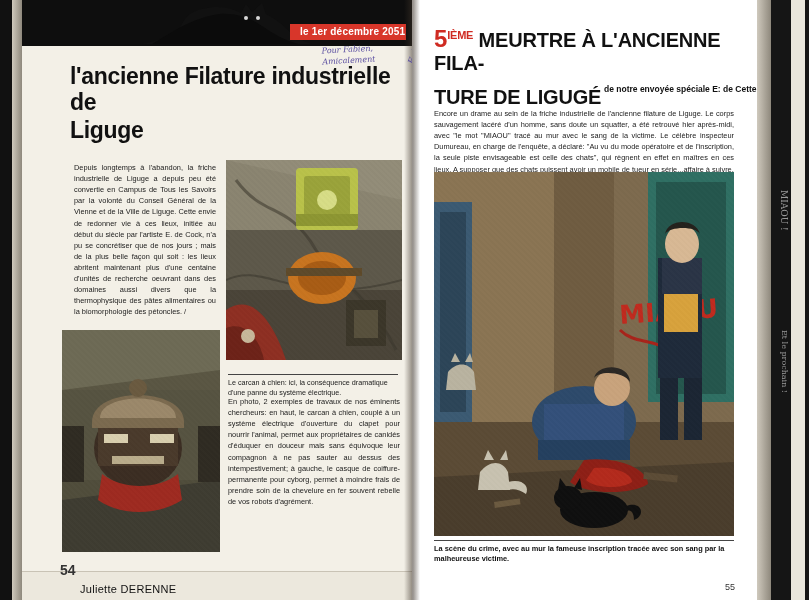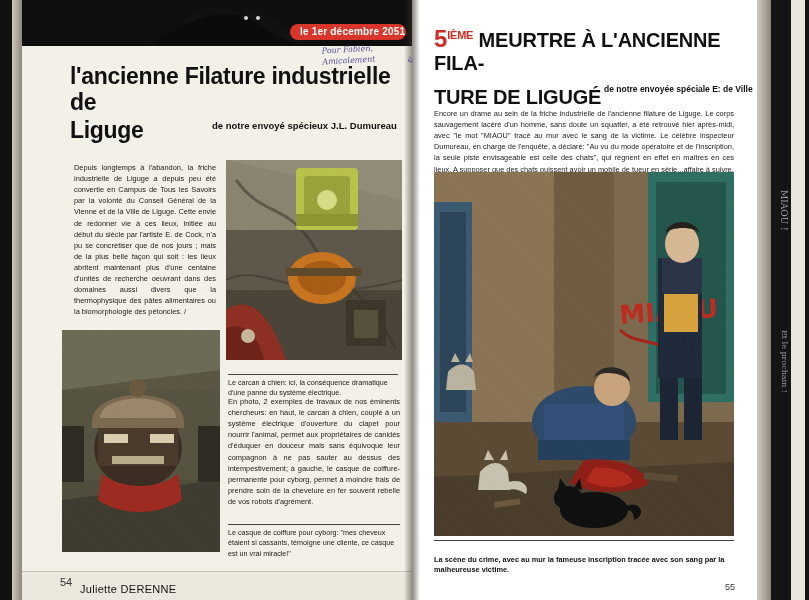--- a/index.html
+++ b/index.html
@@ -22,21 +22,21 @@
   .leaf.right{left:390px;width:345px;background:#ffffff;}
   .gutter{position:absolute;left:382px;top:0;width:16px;height:600px;
     background:linear-gradient(90deg,rgba(0,0,0,0) 0%,rgba(60,50,40,.45) 45%,rgba(60,50,40,.55) 55%,rgba(0,0,0,0) 100%);
     z-index:6;pointer-events:none;}
 
   
   .topband{position:absolute;left:0;top:0;width:390px;height:46px;background:#0e0e0e;}
   .cat{position:absolute;left:120px;top:-2px;width:170px;height:48px;}
 
   .date-box{position:absolute;left:268px;top:24px;background:#d8362a;color:#fff;
-    font-size:10px;font-weight:bold;padding:2px 1px 3px 10px;letter-spacing:.2px;z-index:5;border-radius:13px;}
+    font-size:10px;font-weight:bold;padding:2px 1px 3px 10px;letter-spacing:.2px;z-index:5;}
 
   
   .handnote{position:absolute;left:300px;top:44px;width:92px;
     font-family:"DejaVu Serif",serif;font-style:italic;font-size:8px;color:#5a4ea0;line-height:1.35;
     transform:rotate(-3deg);z-index:7;}
   .handsig{position:absolute;left:384px;top:62px;font-family:"DejaVu Serif",serif;font-style:italic;
     font-size:9px;color:#5a4ea0;transform:rotate(-70deg);transform-origin:left top;z-index:7;}
 
   
   .lhead{position:absolute;left:48px;top:48px;width:330px;}
@@ -53,34 +53,34 @@
     color:#1a1a1a;text-align:justify;}
   .cap2{position:absolute;left:206px;top:524px;width:172px;font-size:7.2px;line-height:1.45;color:#1a1a1a;}
   .rule-cap{border-top:1px solid #444;padding-top:3px;}
 
   
   .img-carcan{position:absolute;left:204px;top:160px;width:176px;height:200px;overflow:hidden;}
   .img-cyborg{position:absolute;left:40px;top:330px;width:158px;height:222px;overflow:hidden;}
 
   
   .botbar-l{position:absolute;left:0;bottom:0;width:390px;height:28px;background:#ece8dd;border-top:1px solid #c9c3b5;}
-  .folio-l{position:absolute;left:38px;bottom:12px;font-size:11px;color:#333;}
+  .folio-l{position:absolute;left:38px;bottom:22px;font-size:14px;color:#333;font-weight:bold;}
   .author-l{position:absolute;left:58px;bottom:5px;font-size:11px;font-weight:normal;color:#111;letter-spacing:.3px;}
 
   
   .rhead{position:absolute;left:22px;top:26px;width:300px;}
   .rhead .big{font-size:20px;font-weight:bold;color:#111;line-height:1.1;letter-spacing:-.2px;}
   .rhead .num{color:#cf2b22;font-size:24px;}
   .rhead .sup{font-size:11px;vertical-align:super;color:#cf2b22;}
   .byline-right{position:absolute;left:192px;top:84px;font-size:8.5px;font-weight:bold;color:#111;}
   .rcol{position:absolute;left:22px;top:108px;width:300px;font-size:7.4px;line-height:1.5;
     color:#1a1a1a;text-align:justify;}
   .img-crime{position:absolute;left:22px;top:172px;width:300px;height:364px;overflow:hidden;}
   .cap3{position:absolute;left:22px;top:540px;width:300px;font-size:7.4px;line-height:1.4;
-    font-weight:bold;color:#111;border-top:1px solid #444;padding-top:14px;}
+    font-weight:bold;color:#111;border-top:1px solid #444;padding-top:3px;}
   .folio-r{position:absolute;right:22px;bottom:8px;font-size:9px;color:#333;}
 
   
   .scrib{position:absolute;color:#9a9a9a;font-family:"DejaVu Serif",serif;font-size:9px;}
   .scrib.v{writing-mode:vertical-rl;}
   .white-slip{position:absolute;right:4px;top:0;width:14px;height:600px;background:#e9e6dc;}
 
   
   .noise{position:absolute;inset:0;opacity:.25;
     background-image:repeating-linear-gradient(45deg,rgba(0,0,0,.05) 0 2px,rgba(255,255,255,.03) 2px 4px);}
@@ -118,21 +118,20 @@
       <div class="handsig">E.d.C</div>
 
       <div class="lhead">
         <div class="l1" style="margin-top:16px;">
           <span>l'ancienne Filature industrielle de</span>
         </div>
         <div class="l1" style="margin-top:2px;">
           <span>Liguge</span>
         </div>
       </div>
-      <div class="byline-left">de notre envoyé spécieux J.L. Dumureau</div>
 
       <div class="lcol">Depuis longtemps à l'abandon, la friche industrielle de Liguge a depuis peu été convertie en Campus de Tous les Savoirs par la volonté du Conseil Général de la Vienne et de la Ville de Liguge. Cette envie de redonner vie à ces lieux, initiée au début du siècle par l'artiste E. de Cock, n'a pu se concrétiser que de nos jours ; mais de la plus belle façon qui soit : les lieux abritent maintenant plus d'une centaine d'unités de recherche oeuvrant dans des domaines aussi divers que la thermophysique des pâtes alimentaires ou la biomorphologie des pétoncles. /</div>
 
       <div class="img-carcan">
         <svg width="176" height="200" viewBox="0 0 176 200" preserveAspectRatio="none">
           <rect width="176" height="200" fill="#6e6a5c"></rect>
           <rect x="0" y="0" width="176" height="70" fill="#8a8470"></rect>
           <rect x="0" y="70" width="176" height="60" fill="#5d584a"></rect>
           <rect x="0" y="130" width="176" height="70" fill="#4a4438"></rect>
           <path d="M0 0 L176 40 L176 0 Z" fill="#9a9380" opacity=".5"></path>
@@ -155,21 +154,20 @@
           <circle cx="22" cy="176" r="7" fill="#c7b79a"></circle>
           <rect x="120" y="140" width="40" height="46" fill="#3b3629"></rect>
           <rect x="128" y="150" width="24" height="28" fill="#57503c"></rect>
           </svg><div></div>
         
         <div class="noise"></div>
       </div>
 
       <div class="cap1 rule-cap">Le carcan à chien: ici, la conséquence dramatique d'une panne du système électrique.</div>
       <div class="lcol2">En photo, 2 exemples de travaux de nos éminents chercheurs: en haut, le carcan à chien, couplé à un système électrique d'ouverture du clapet pour nourrir l'animal, permet aux propriétaires de canidés d'éduquer en douceur mais sans équivoque leur compagnon à ne pas sauter au dessus des intempestivement; à gauche, le casque de coiffure-permanente pour cyborg, permet à moindre frais de prendre soin de la chevelure en fer souvent rebelle de vos robots d'agrément.</div>
-      <div class="cap2 rule-cap">Le casque de coiffure pour cyborg: "mes cheveux étaient si cassants, témoigne une cliente, ce casque est un vrai miracle!"</div>
 
       <div class="img-cyborg">
         <svg width="158" height="222" viewBox="0 0 158 222" preserveAspectRatio="none">
           <rect width="158" height="222" fill="#5b5a4c"></rect>
           <rect x="0" y="0" width="158" height="60" fill="#6d6a55"></rect>
           <rect x="0" y="150" width="158" height="72" fill="#3e3c31"></rect>
           <path d="M0 60 L158 40 L158 150 L0 170 Z" fill="#55513f" opacity=".8"></path>
 
           <ellipse cx="76" cy="118" rx="44" ry="40" fill="#3b2d22"></ellipse>
           <rect x="36" y="96" width="80" height="40" fill="#4a3a2b"></rect>
@@ -198,21 +196,21 @@
 
       <div class="rhead">
         <div class="big">
           <span class="num">5</span><span class="sup">IÈME</span>
           <span>MEURTRE À L'ANCIENNE FILA-</span>
         </div>
         <div class="big" style="margin-top:12px;">
           <span>TURE DE LIGUGÉ</span>
         </div>
       </div>
-      <div class="byline-right">de notre envoyée spéciale E: de Ville</div>
+      <div class="byline-right">de notre envoyée spéciale E: de Cette</div>
       <div class="rcol">Encore un drame au sein de la friche industrielle de l'ancienne filature de Liguge. Le corps sauvagement lacéré d'un homme, sans doute un squatter, a été retrouvé hier après-midi, avec "le mot "MIAOU" tracé au mur avec le sang de la victime.  Le célèbre inspecteur Dumureau, en charge de l'enquête, a déclaré: "Au vu du mode opératoire et de l'inscription, la seule piste envisageable est celle des chats", qui règnent en effet en maîtres en ces lieux. A supposer que des chats puissent avoir un mobile de tueur en série...affaire à suivre.</div>
 
       <div class="img-crime">
         <svg width="300" height="364" viewBox="0 0 300 364" preserveAspectRatio="none">
           <rect width="300" height="364" fill="#6d5c45"></rect>
 
           <rect x="0" y="0" width="300" height="250" fill="#7d6a4e"></rect>
           <rect x="0" y="0" width="120" height="250" fill="#8a7453"></rect>
           <rect x="120" y="0" width="60" height="250" fill="#6f5c41"></rect>
 

